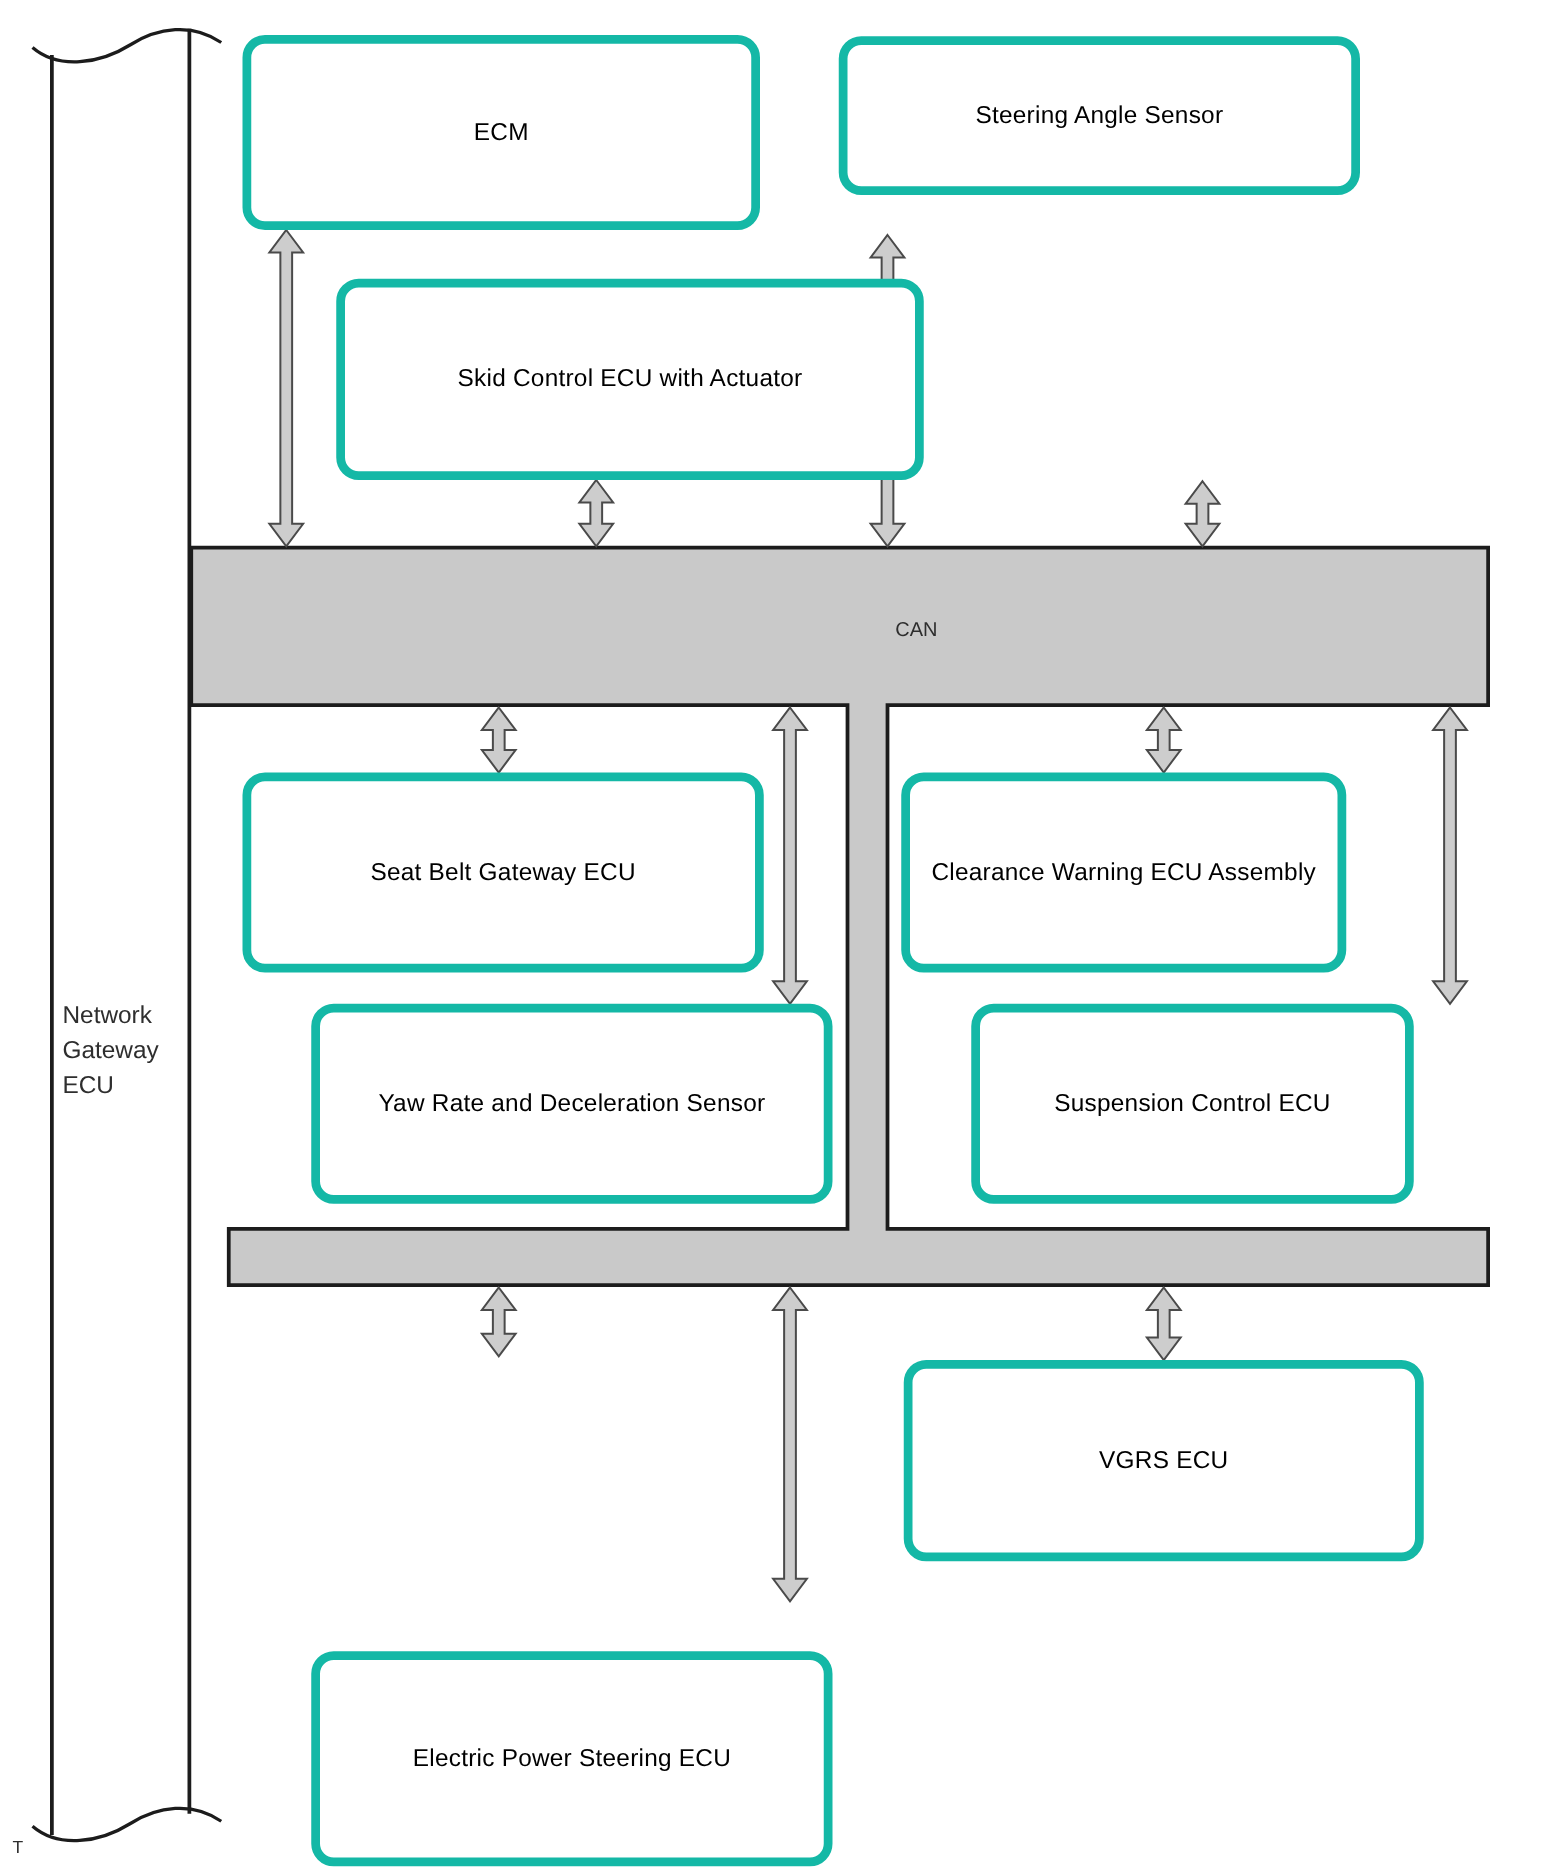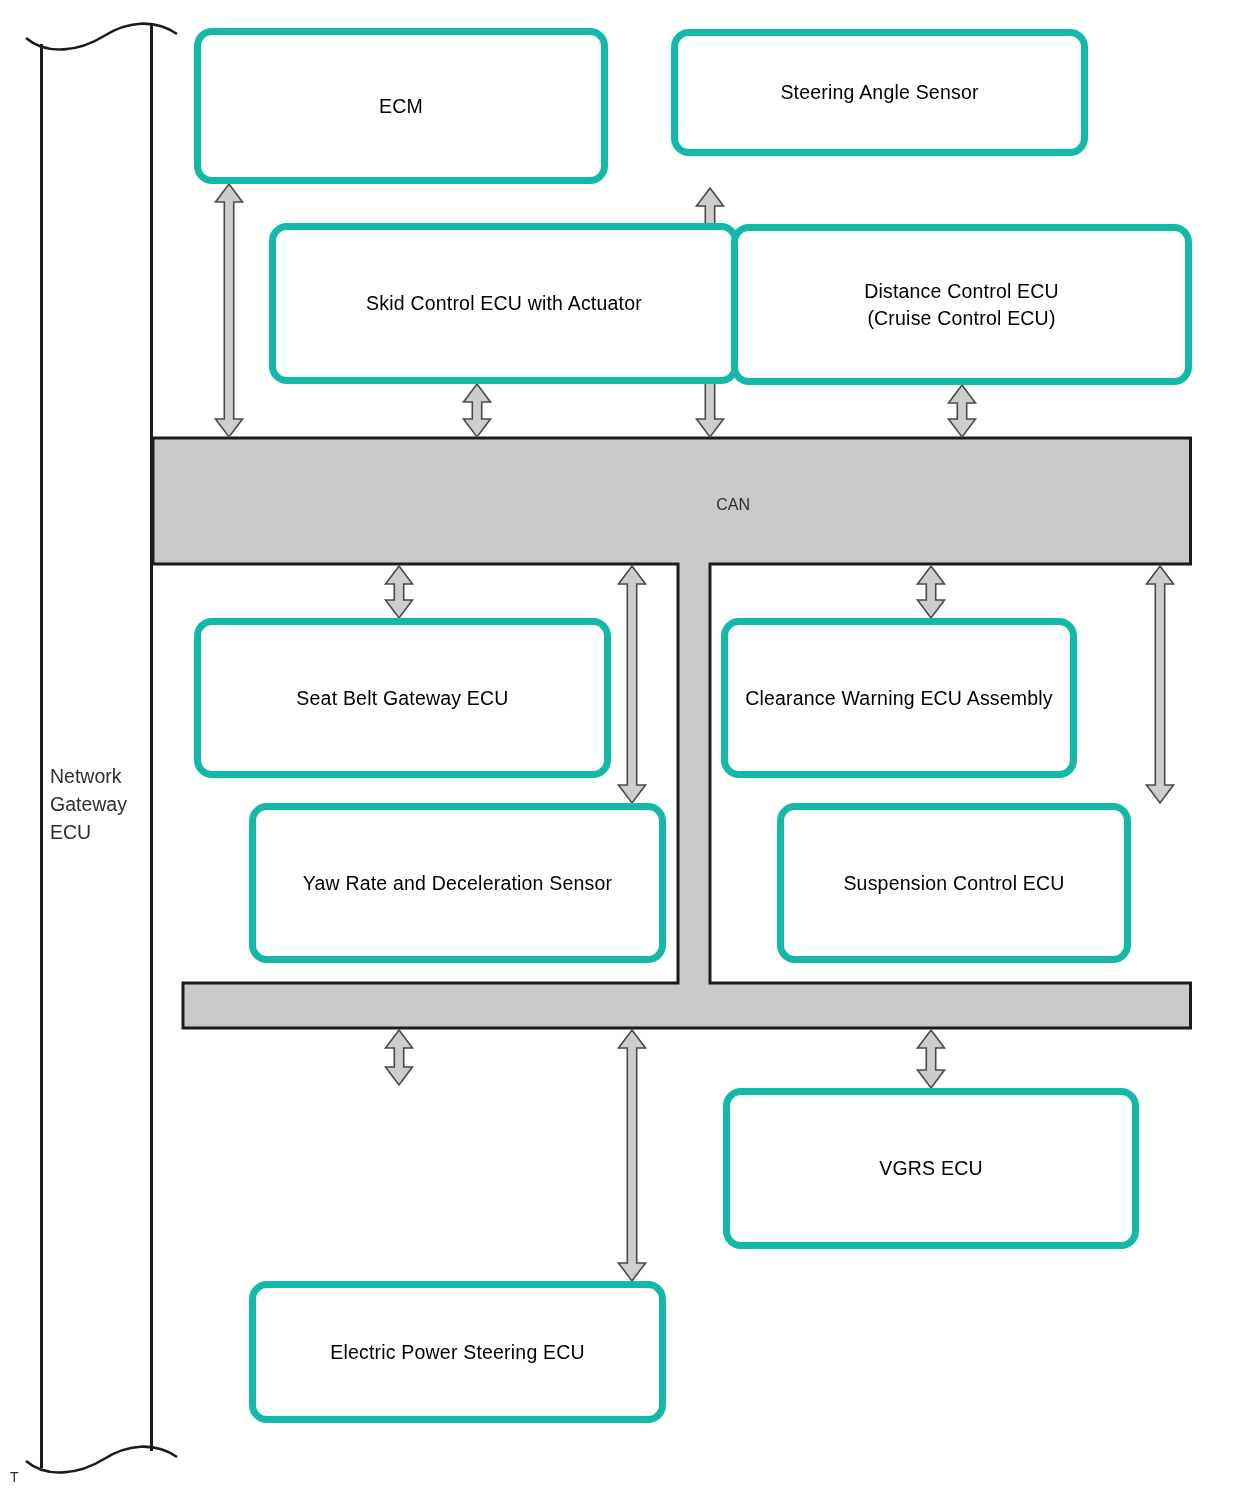--- a/index.html
+++ b/index.html
@@ -60,24 +60,20 @@
   </div>
 
   <div class="node" style="left:671px;top:29px;width:417px;height:127px">
     <span>Steering Angle Sensor</span>
   </div>
 
   <div class="node" style="left:269px;top:223px;width:470px;height:161px">
     <span>Skid Control ECU with Actuator</span>
   </div>
 
-  <div class="node" style="left:731px;top:224px;width:461px;height:161px">
-    <span>Distance Control ECU
-(Cruise Control ECU)</span>
-  </div>
 
   <div class="node" style="left:194px;top:618px;width:417px;height:160px">
     <span>Seat Belt Gateway ECU</span>
   </div>
 
   <div class="node" style="left:721px;top:618px;width:356px;height:160px">
     <span>Clearance Warning ECU Assembly</span>
   </div>
 
   <div class="node" style="left:249px;top:803px;width:417px;height:160px">
@@ -86,24 +82,24 @@
 
   <div class="node" style="left:777px;top:803px;width:354px;height:160px">
     <span>Suspension Control ECU</span>
   </div>
 
 
   <div class="node" style="left:723px;top:1088px;width:416px;height:161px">
     <span>VGRS ECU</span>
   </div>
 
-  <div class="node" style="left:249px;top:1281px;width:417px;height:142px">
+  <div class="node" style="left:249px;top:1321px;width:417px;height:172px">
     <span>Electric Power Steering ECU</span>
   </div>
 
   <div class="floating-label" id="can-label" style="left:640px;top:491px;width:110px">CAN</div>
 
-  <div class="floating-label" style="left:50px;top:762px;width:104px">Network
+  <div class="floating-label" style="left:50px;top:798px;width:104px">Network
 Gateway
 ECU</div>
 
   <div class="floating-label" id="footnote-label" style="left:10px;top:1469px">T</div>
 </div>
 
 </body></html>

